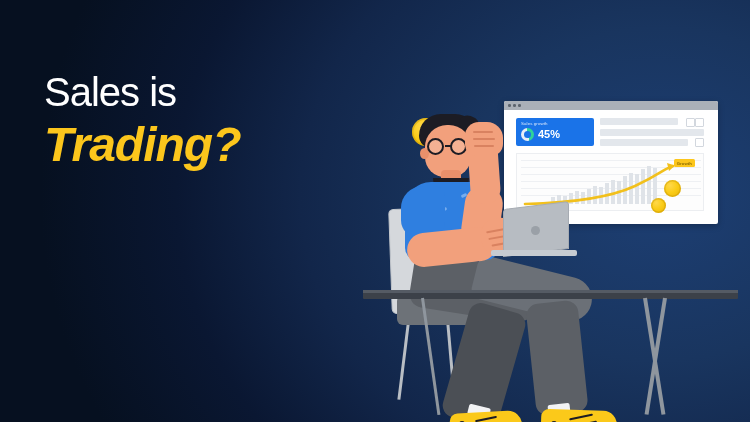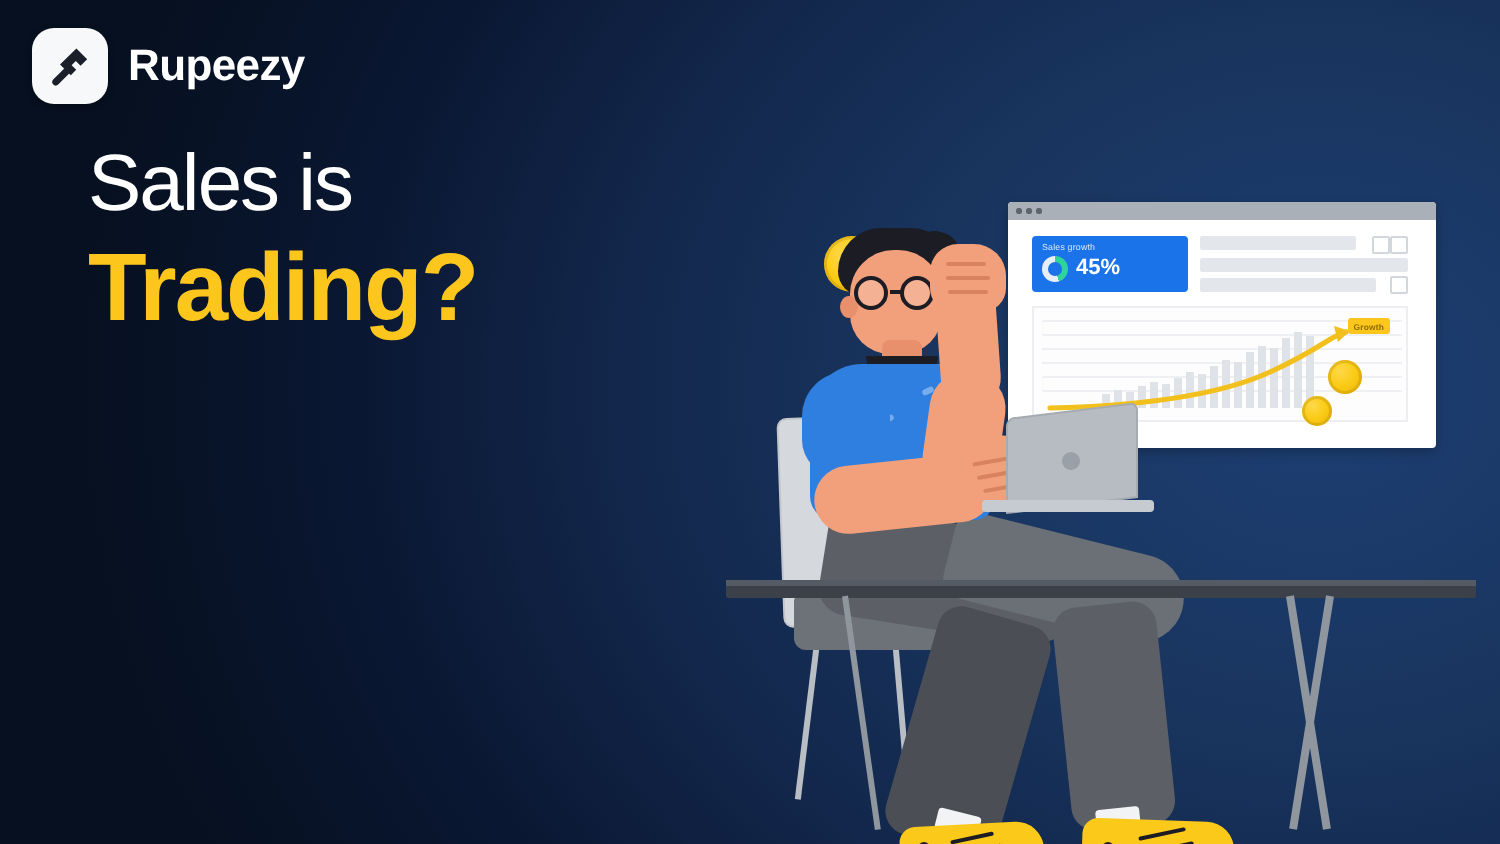--- a/index.html
+++ b/index.html
@@ -24,21 +24,21 @@
   }
   #brand-name{
     color:#ffffff;font-size:22px;font-weight:bold;letter-spacing:-0.3px;
     line-height:1;
   }
   
   #headline{position:absolute;left:44px;top:72px;width:400px;}
   .hl-line{margin:0;line-height:1.04;letter-spacing:-1px;}
   #hl-1{color:#ffffff;font-size:40px;font-weight:normal;margin-bottom:6px;}
   #hl-2,#hl-3{color:#fcc61c;font-size:48px;font-weight:bold;}
-  #hl-3{margin-top:2px;}
+  #hl-3{margin-top:2px;font-style:italic;}
   
   #illustration{position:absolute;left:363px;top:90px;width:375px;height:332px;}
   .abs{position:absolute;}
   
   .coin{border-radius:50%;background:radial-gradient(circle at 36% 32%,#ffd84a 0%,#facc17 45%,#e8b408 100%);
         box-shadow:inset 0 0 0 1.5px rgba(190,140,0,.35);}
   
   #browser{
     left:141px;top:11px;width:214px;height:123px;background:#ffffff;
     border-radius:2px;box-shadow:0 2px 6px rgba(0,0,0,.25);
@@ -116,29 +116,20 @@
   .sock{position:absolute;background:#f2f3f5;border-radius:2px;}
   .shoe{position:absolute;background:#fbc91a;border-radius:8px 14px 6px 8px;}
   .shoe-eye{position:absolute;width:6px;height:6px;border-radius:50%;background:#1c1c24;}
   .lace{position:absolute;height:1.5px;background:#1c1c24;border-radius:1px;transform:rotate(-12deg);}
 </style>
 </head>
 <body>
 
 <div id="banner">
 
-  <div id="brand">
-    <div id="logo-mark">
-      <svg width="24" height="24" viewBox="0 0 24 24" aria-hidden="true">
-        <path d="M15.2 3.2 L20.6 8.6 L17.3 11.9 L14.9 9.5 L12.8 11.6 L15.1 13.9 L12.4 16.6 L7.0 11.2 Z" fill="#1b1f2a"></path>
-        <path d="M10.0 12.4 L6.4 16.0 L3.6 18.8 C2.9 19.5 2.9 20.6 3.6 21.3 C4.3 22.0 5.4 22.0 6.1 21.3 L12.6 14.8 Z" fill="#1b1f2a"></path>
-      </svg>
-    </div>
-    <span id="brand-name">Rupeezy</span>
-  </div>
 
   <div id="headline">
     <p class="hl-line" id="hl-1">Sales is</p>
     <p class="hl-line" id="hl-3">Trading?</p>
   </div>
 
   <div id="illustration">
 
     <div class="abs" id="browser">
       <div id="browser-titlebar">

